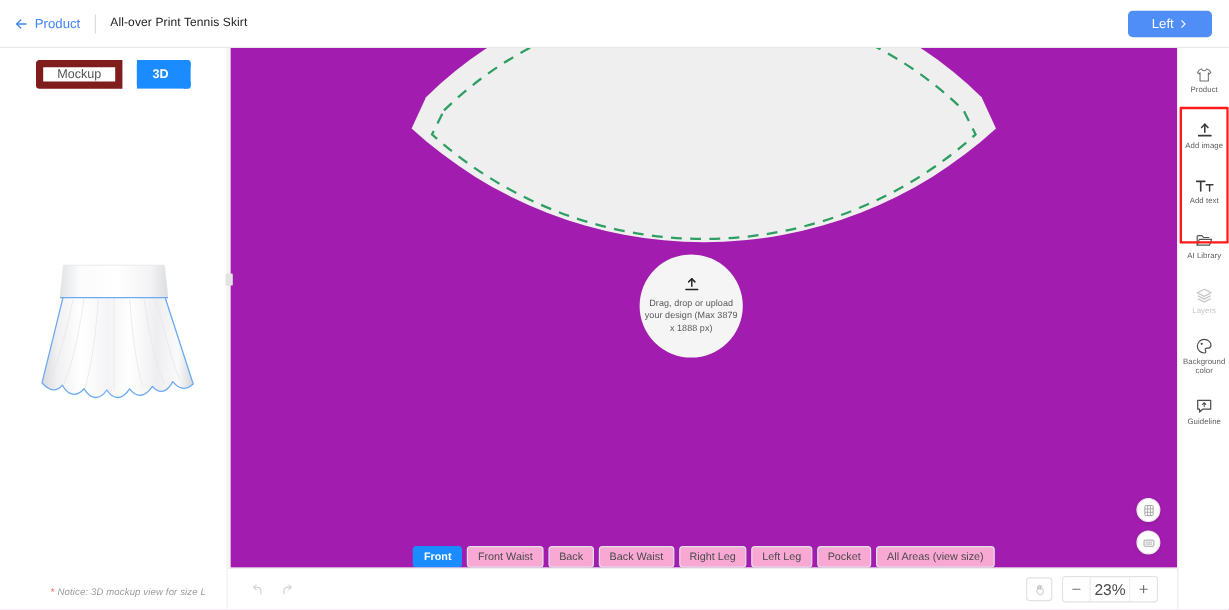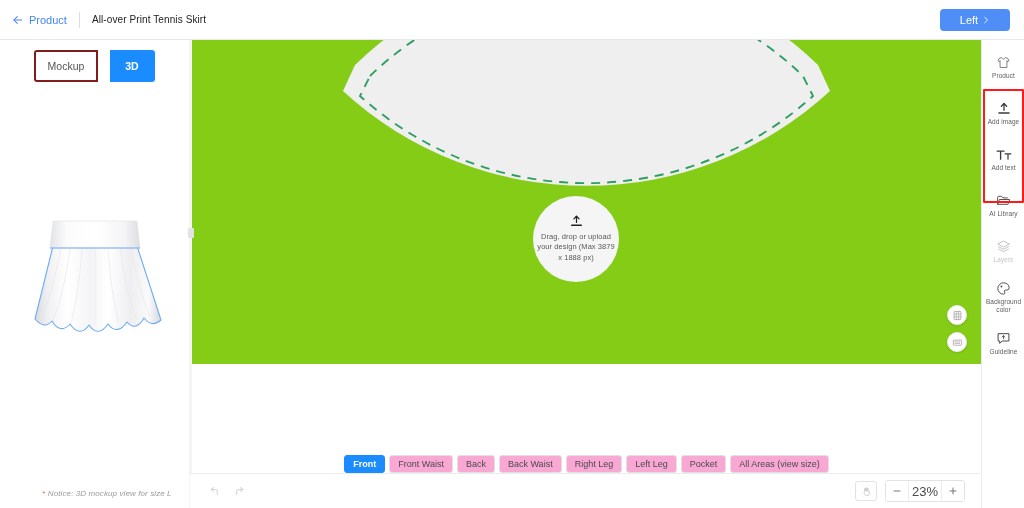--- a/index.html
+++ b/index.html
@@ -38,23 +38,23 @@
 
   
   .left-panel {
     position:absolute; top:40px; left:0; width:190px; height:468px;
     background:#fff; border-right:1px solid #e8e8e8;
   }
   .view-toggle {
     display:flex; justify-content:center; margin-top:10px;
   }
   .vt-btn {
-    height:32px; min-width:45px; padding:0 12px;
+    height:24px; min-width:45px; padding:0 12px;
     font-size:10.5px; font-family:inherit; color:#555;
-    background:#fff; border:2px solid #7f1d1d;
+    background:#fff; border:6px solid #7f1d1d;
     display:flex; align-items:center; justify-content:center;
     cursor:pointer;
   }
   .vt-btn:first-child { border-radius:3px 0 0 3px; }
   .vt-btn:last-child  { border-radius:0 3px 3px 0; border-left:none;margin-left:12px; }
   .vt-btn.active { background:#1a8cff; border-color:#1a8cff; color:#fff; font-weight:700; }
 
   .mockup-stage {
     position:absolute; top:55px; left:0; width:190px; height:380px;
     display:flex; align-items:center; justify-content:center;
@@ -72,22 +72,22 @@
     background:#f4f4f4; z-index:12;
   }
   .splitter-handle {
     position:absolute; top:228px; left:188px;
     width:6px; height:10px; background:#e3e3e3; border-radius:1px;
     z-index:13; cursor:col-resize;
   }
 
   
   .canvas-wrap {
-    position:absolute; top:24px; left:192px; width:789px; height:340px;
-    background:#84cc16; overflow:hidden;
+    position:absolute; top:40px; left:192px; width:789px; height:434px;
+    background:#a21caf; overflow:hidden;
   }
   .pattern-stage {
     position:absolute; top:0; left:0; width:789px; height:433px;
   }
   .upload-bubble {
     position:absolute; left:341px; top:172px;
     width:86px; height:86px; border-radius:50%;
     background:#f5f5f5;
     display:flex; flex-direction:column; align-items:center; justify-content:center;
     cursor:pointer; z-index:6;

